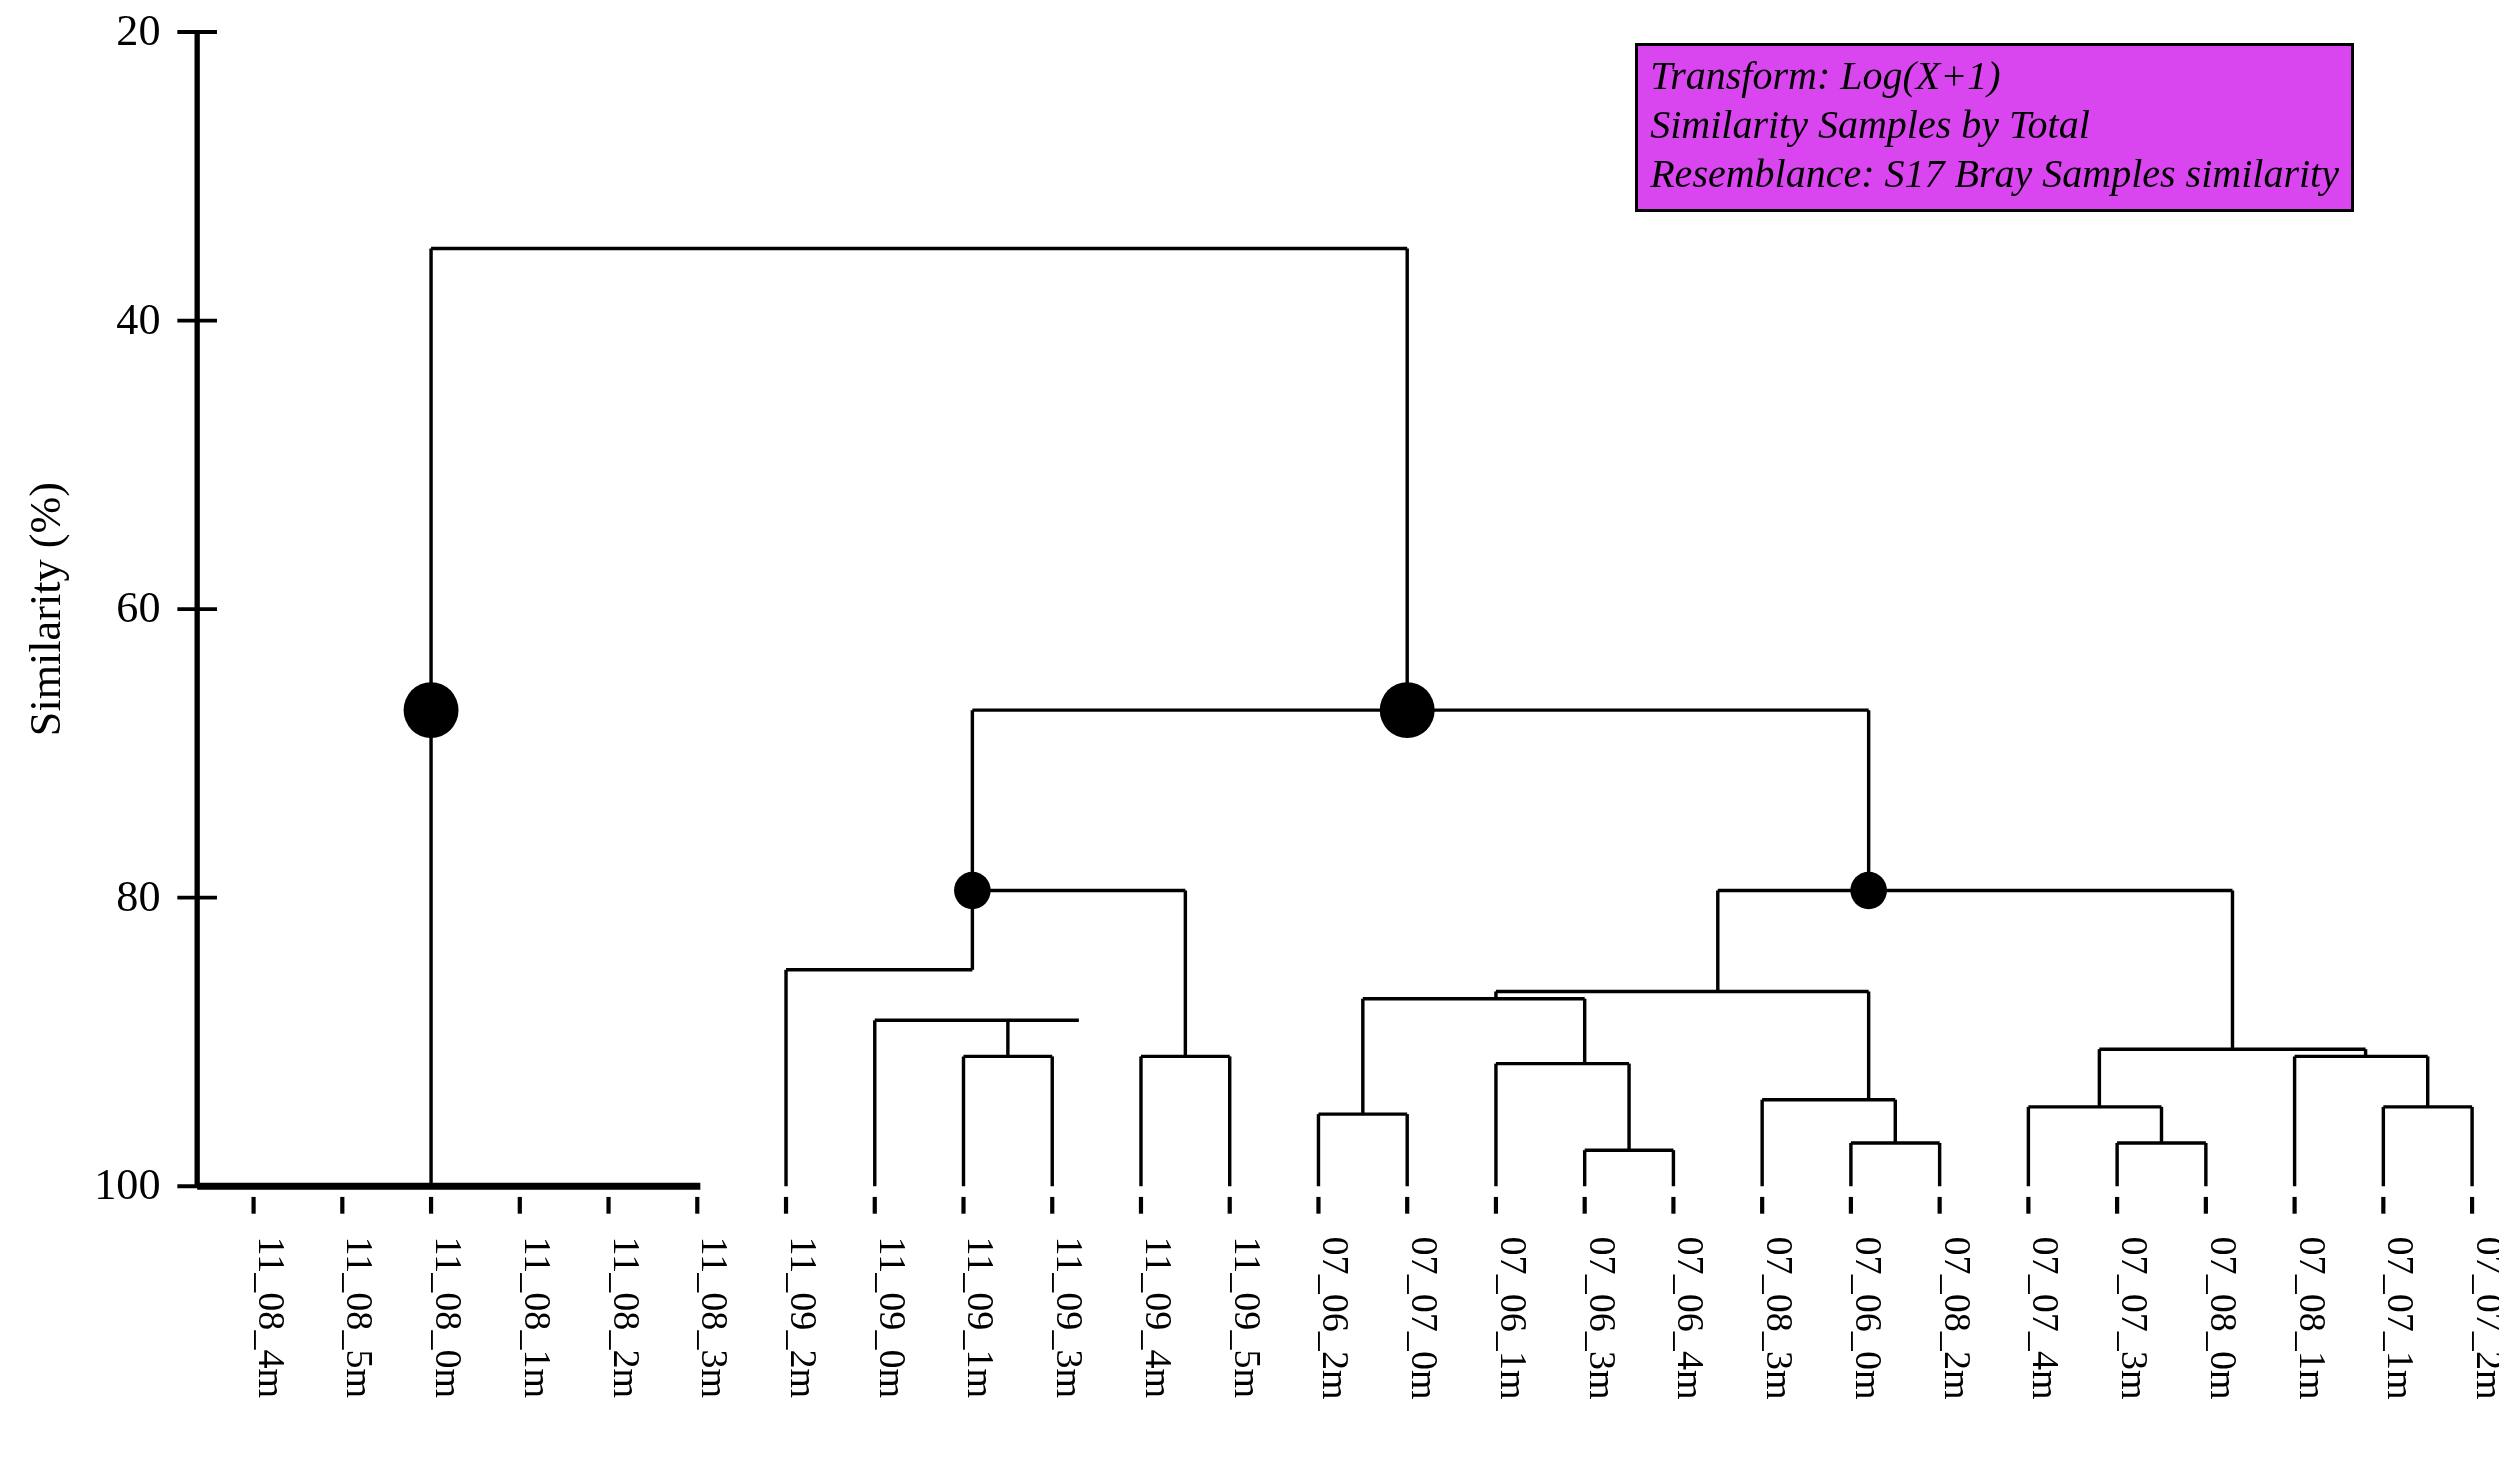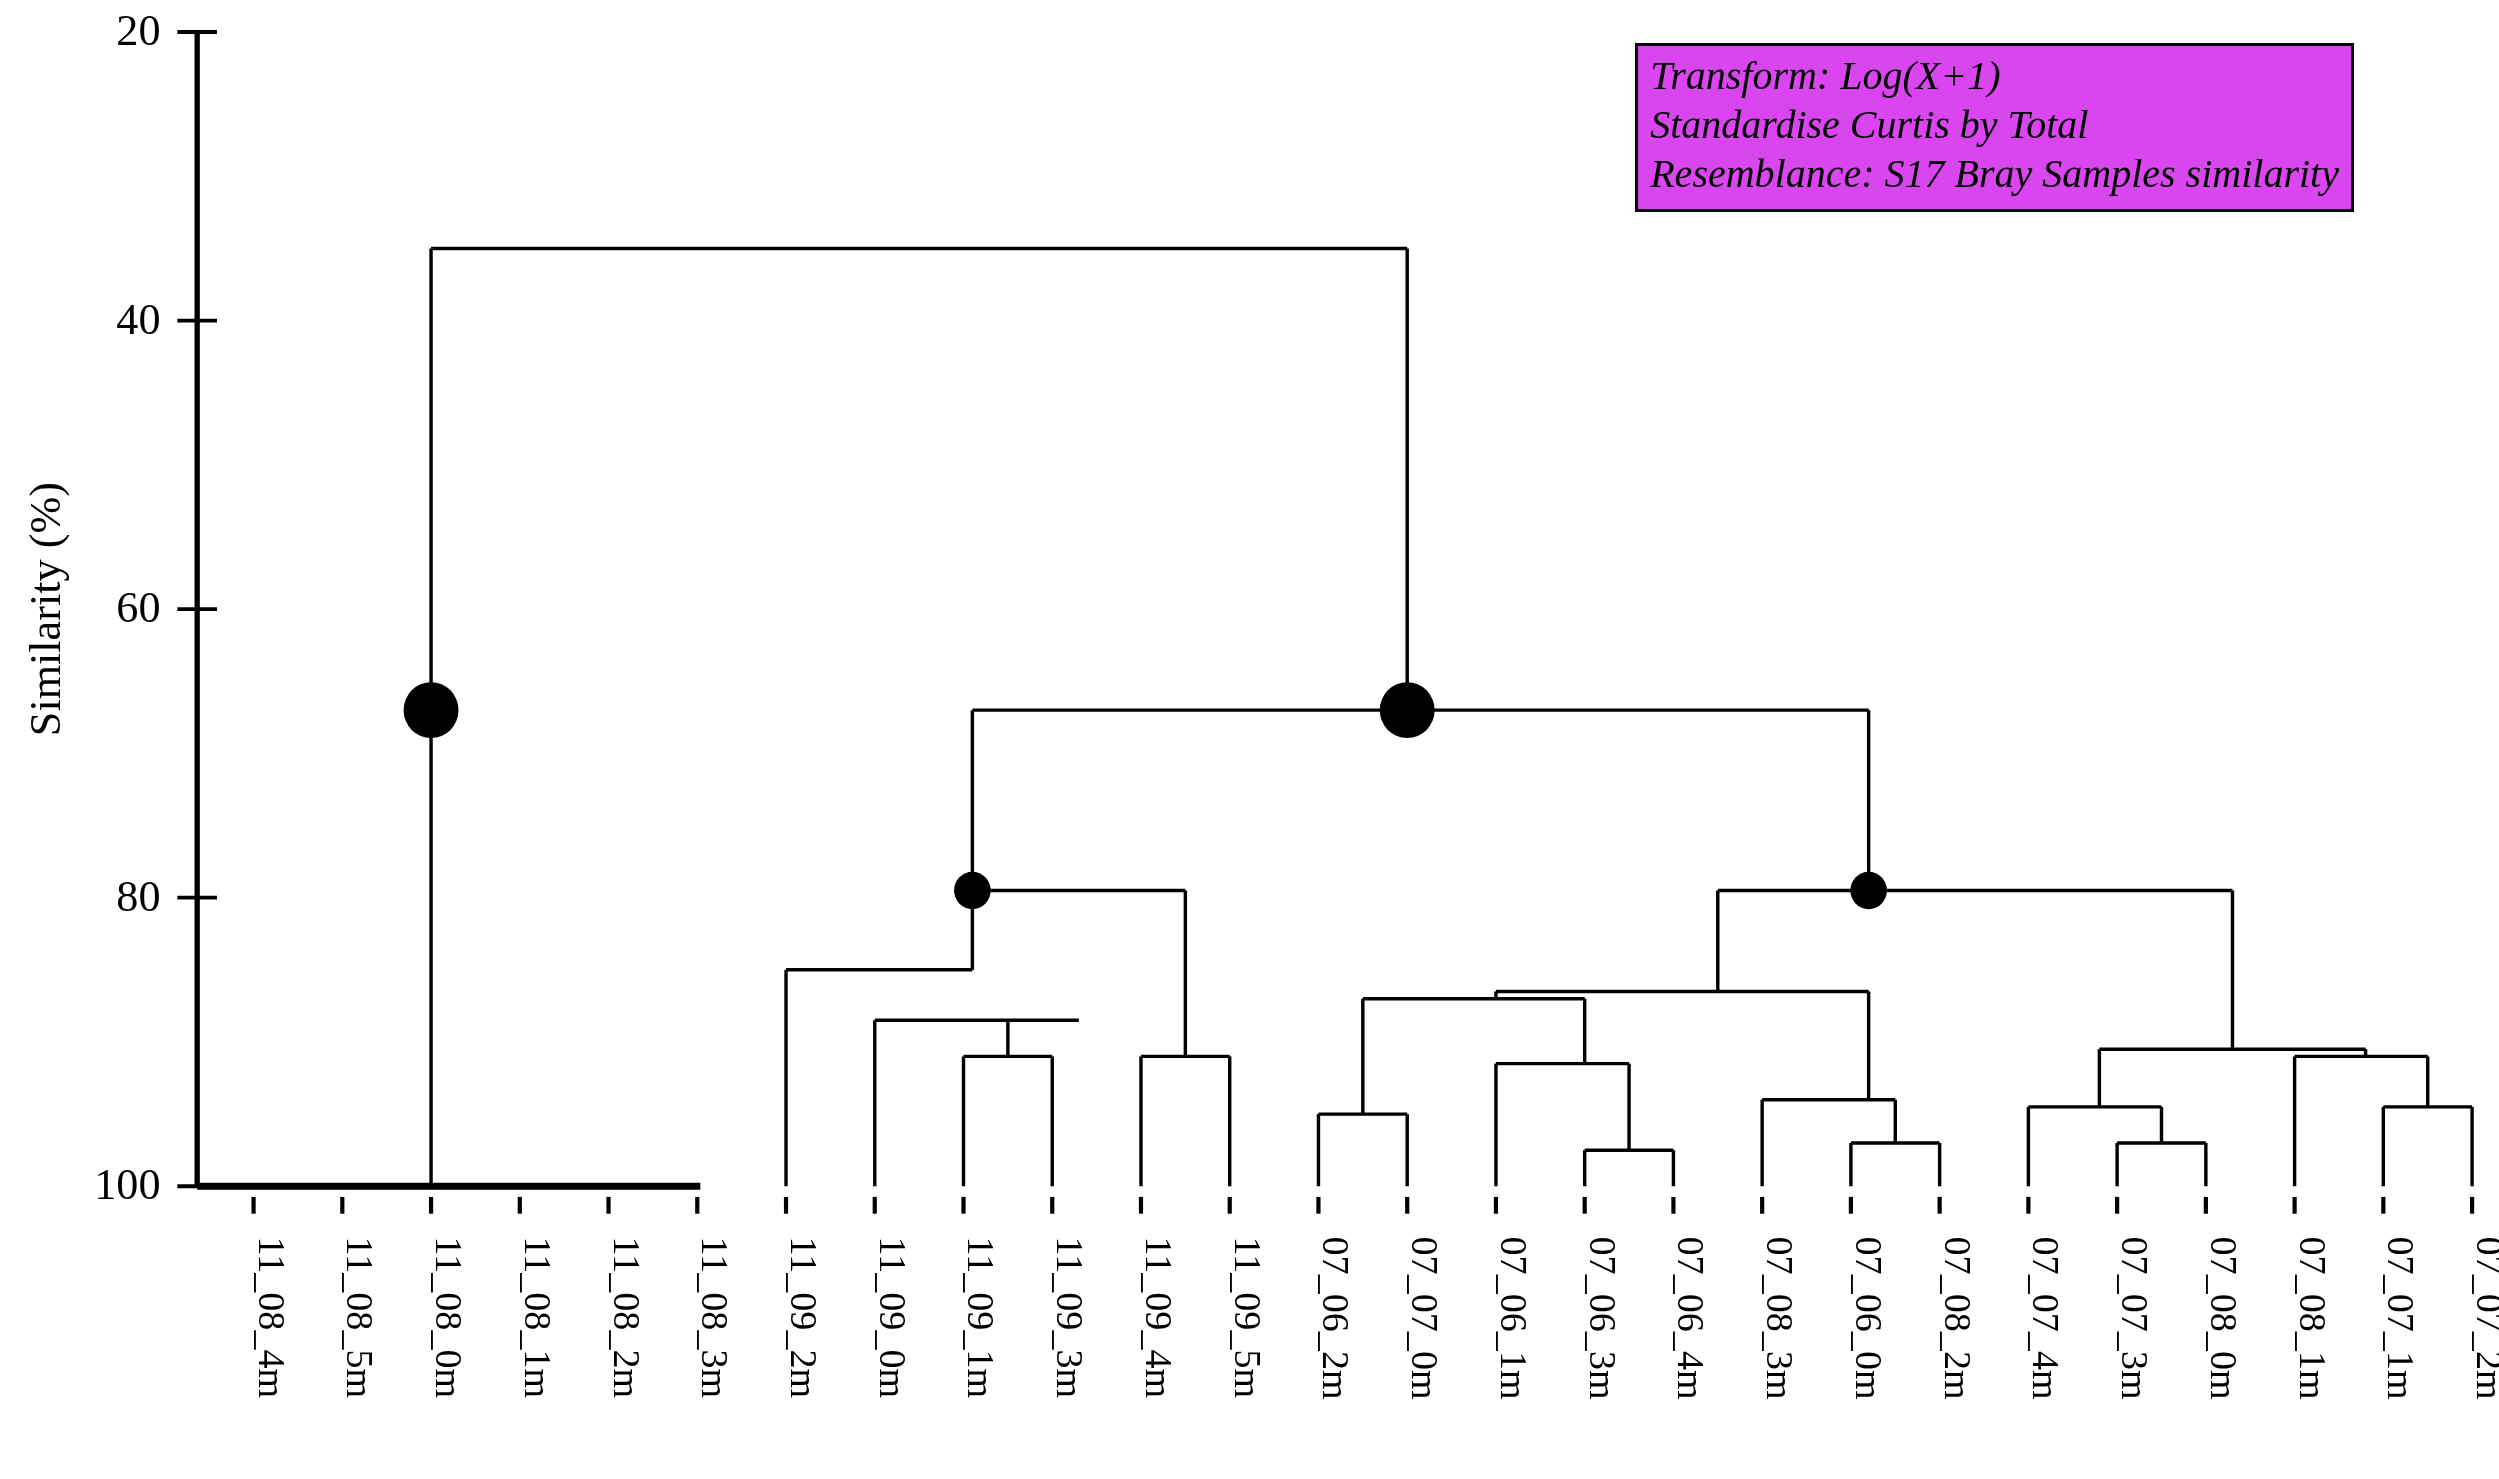--- a/index.html
+++ b/index.html
@@ -213,18 +213,18 @@
         <text x="3143.6000000000004" y="1622" transform="rotate(90 3143.6000000000004 1622)" class="leaf-label">07_07_1m</text>
         <text x="3260" y="1622" transform="rotate(90 3260 1622)" class="leaf-label">07_07_2m</text>
       </g>
     <g id="axis-title-group">
         <text x="78" y="799" transform="rotate(-90 78 799)" class="axis-title">Similarity (%)</text>
       </g>
   </svg>
 
   <div class="legend-box" id="legend-box" style="left:1635px; top:43px;">
     <div class="legend-line">Transform: Log(X+1)</div>
-    <div class="legend-line">Standardise Curtis by Total</div>
+    <div class="legend-line">Similarity Samples by Total</div>
     <div class="legend-line">Resemblance: S17 Bray Samples similarity</div>
   </div>
 
 </div>
 
 
 </body></html>

